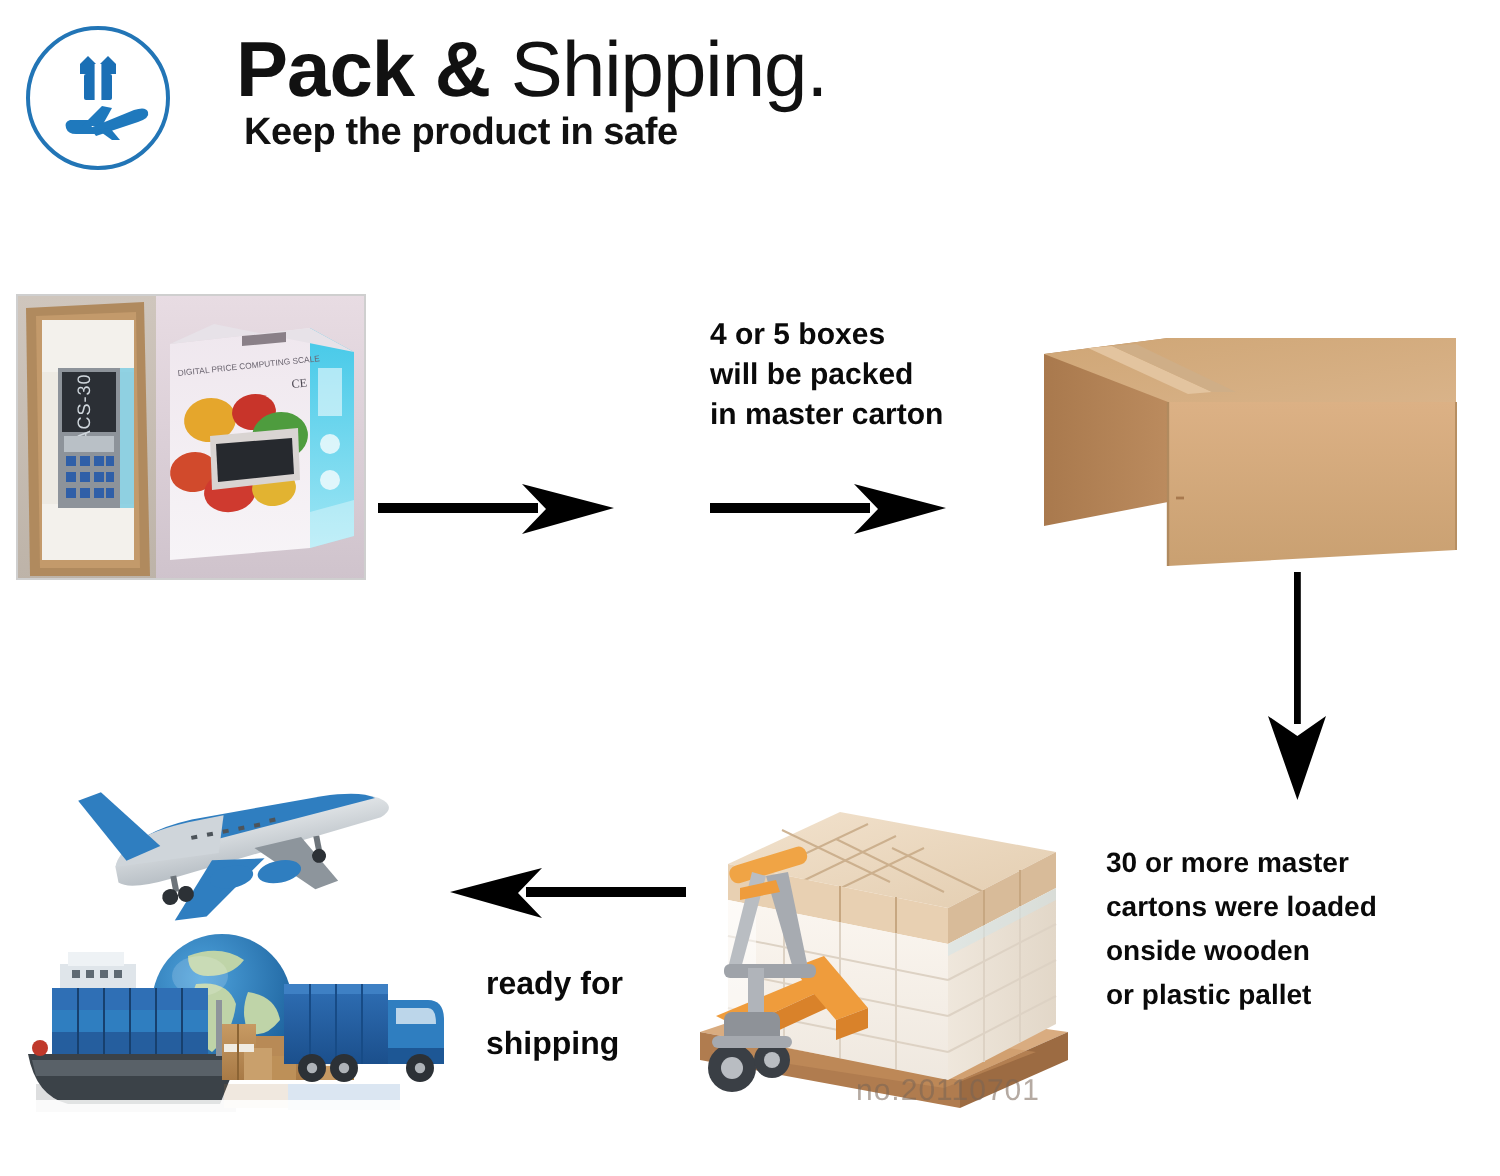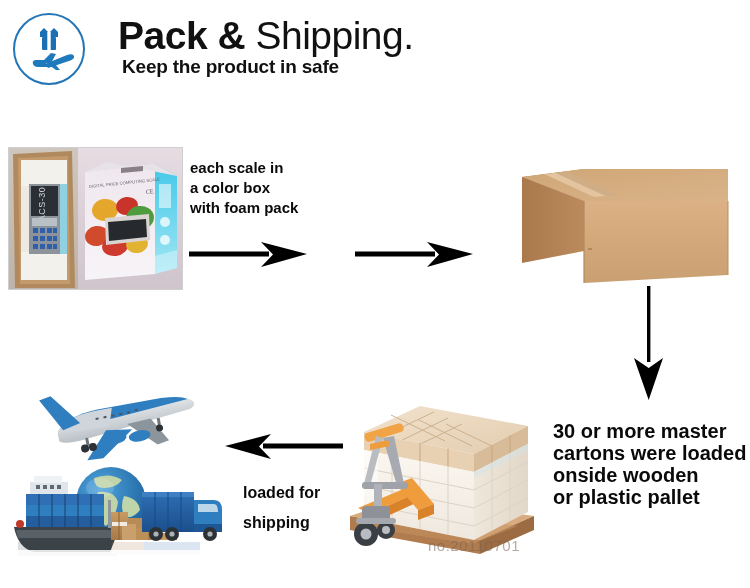--- a/index.html
+++ b/index.html
@@ -233,31 +233,31 @@
 
       <g fill="#ffffff" opacity="0.75">
         <circle cx="156" cy="74" r="5"></circle>
           <circle cx="156" cy="92" r="5"></circle>
       </g>
       <rect x="150" y="36" width="12" height="24" fill="#ffffff" opacity="0.55"></rect>
       <path d="M146 108 L168 102 L168 120 L146 126 Z" fill="#ffffff" opacity="0.35"></path>
     </svg>
   </div>
 
-  <div class="caption" style="left:190px; top:158px; font-size:15px; line-height:20px;">each scale in
-a color box
-with foam pack</div>
 
   <div class="arrow" style="left:189px; top:240px; width:120px; height:30px;">
     <svg width="120" height="30" viewBox="0 0 120 30" aria-hidden="true">
       <rect x="0" y="11.5" width="80" height="5" fill="#000000"></rect>
       <path d="M72 2 L118 14 L72 27 L84 14.5 Z" fill="#000000"></path>
     </svg>
   </div>
 
+  <div class="caption" style="left:355px; top:158px; font-size:15px; line-height:20px;">4 or 5 boxes
+will be packed
+in master carton</div>
 
   <div class="arrow" style="left:355px; top:240px; width:120px; height:30px;">
     <svg width="120" height="30" viewBox="0 0 120 30" aria-hidden="true">
       <rect x="0" y="11.5" width="80" height="5" fill="#000000"></rect>
       <path d="M72 2 L118 14 L72 27 L84 14.5 Z" fill="#000000"></path>
     </svg>
   </div>
 
   <div class="carton-ill">
     <svg width="228" height="125" viewBox="0 0 228 125" aria-hidden="true">
@@ -383,33 +383,33 @@
       <circle cx="24" cy="146" r="12" fill="#3a3f45"></circle>
       <circle cx="24" cy="146" r="5.5" fill="#b9bdc2"></circle>
       <circle cx="44" cy="142" r="9" fill="#3a3f45"></circle>
       <circle cx="44" cy="142" r="4" fill="#b9bdc2"></circle>
       <rect x="14" y="130" width="40" height="6" rx="3" fill="#a5a9af"></rect>
     </svg>
   </div>
 
   <div class="wm">no.20110701</div>
 
-  <div class="caption" style="left:553px; top:420px; font-size:20px; line-height:22px;">30 or more master
+  <div class="caption" style="left:553px; top:420px; font-size:14px; line-height:22px;">30 or more master
 cartons were loaded
 onside wooden
 or plastic pallet</div>
 
   <div class="arrow" style="left:223px; top:432px; width:120px; height:30px;">
     <svg width="120" height="30" viewBox="0 0 120 30" aria-hidden="true">
       <rect x="40" y="11.5" width="80" height="5" fill="#000000"></rect>
       <path d="M48 2 L2 14 L48 27 L36 14.5 Z" fill="#000000"></path>
     </svg>
   </div>
 
-  <div class="caption" style="left:243px; top:478px; font-size:16px; line-height:30px;">loaded for
+  <div class="caption" style="left:243px; top:478px; font-size:16px; line-height:30px;">ready for
 shipping</div>
 
   <div class="logistics-ill">
     <svg width="212" height="168" viewBox="0 0 212 168" aria-hidden="true">
       <defs>
         <linearGradient id="planeb" x1="0" y1="0" x2="0" y2="1">
           <stop offset="0" stop-color="#e9ecee"></stop>
           <stop offset="1" stop-color="#b9c0c6"></stop>
         </linearGradient>
         <linearGradient id="oceang" x1="0" y1="0" x2="0" y2="1">

